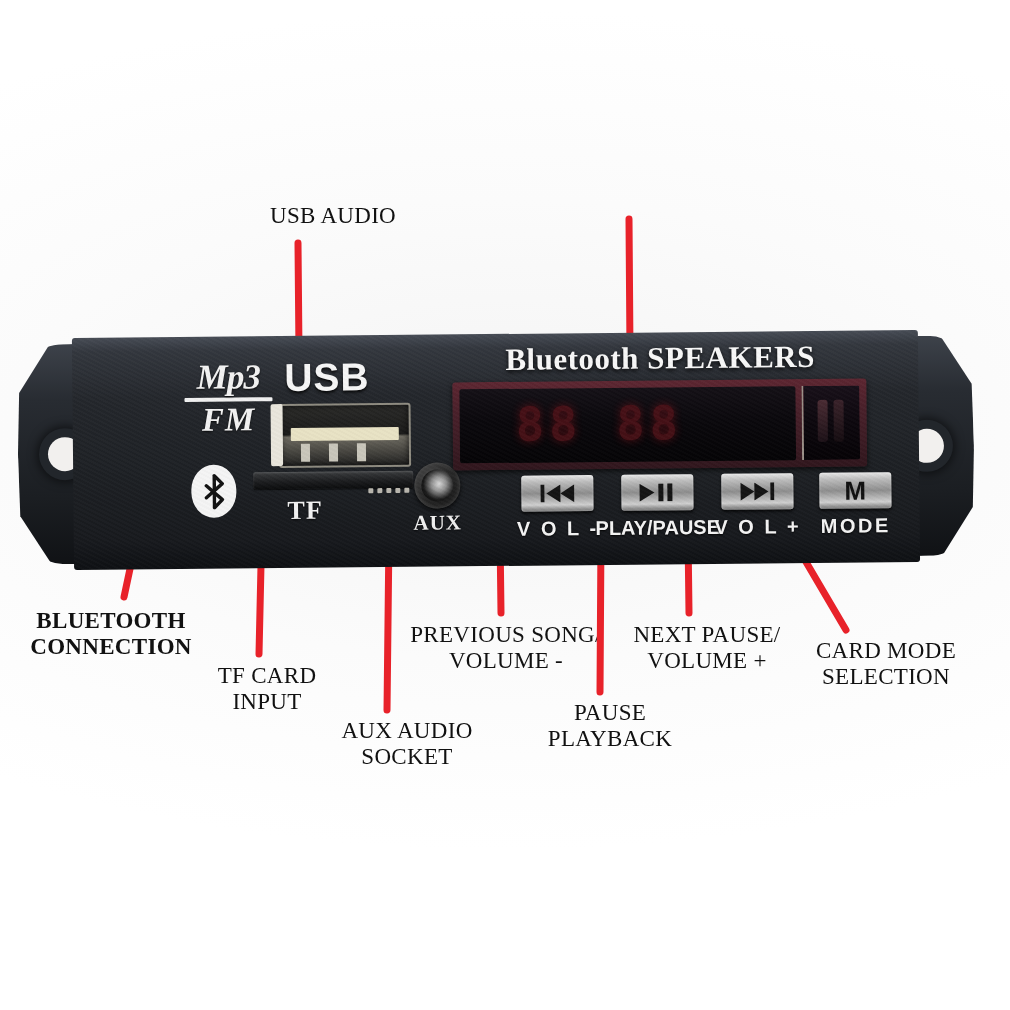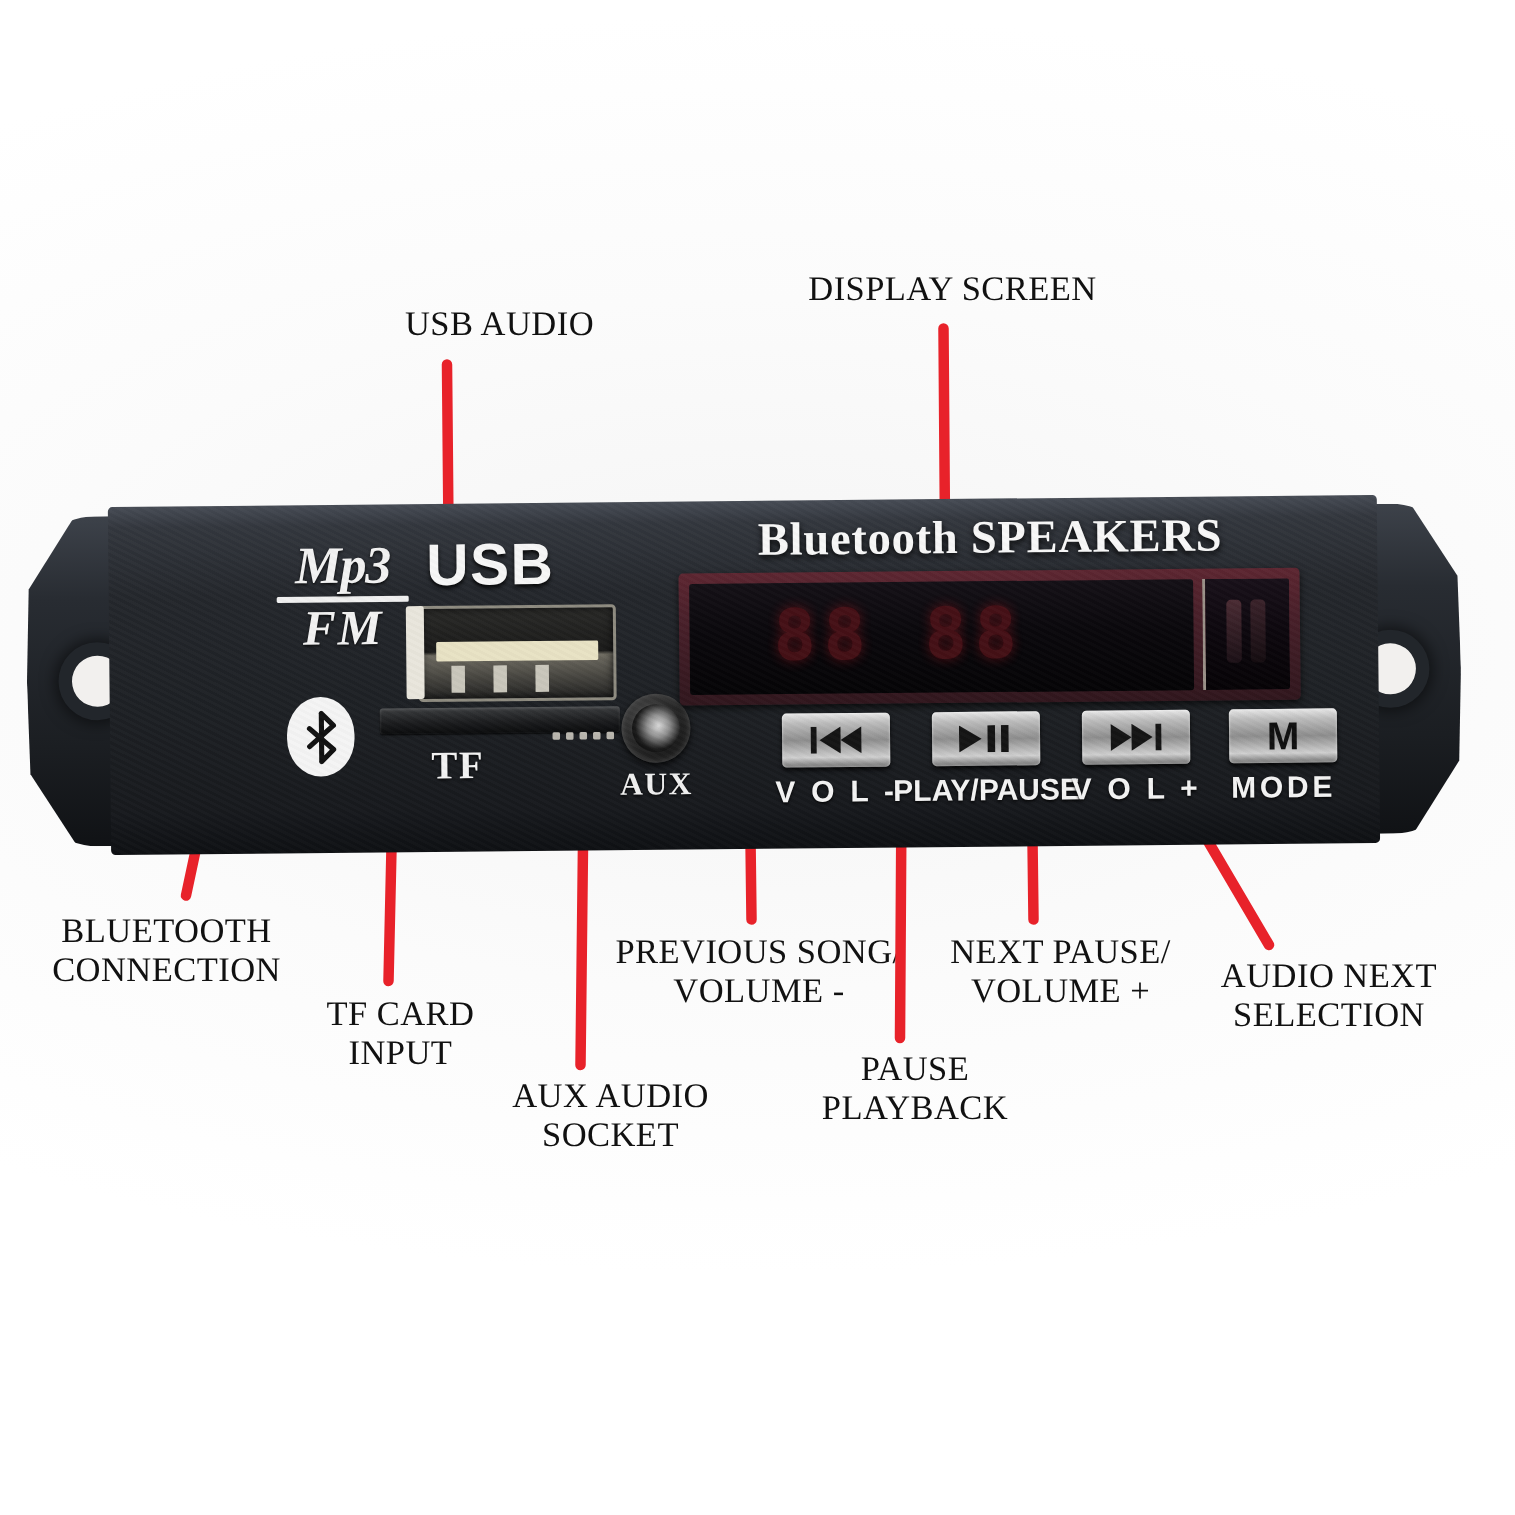--- a/index.html
+++ b/index.html
@@ -213,41 +213,40 @@
     white-space:nowrap;
   }
 </style>
 </head>
 <body>
 
 <div id="stage">
 
   <div class="callout" style="left:238px;top:203px;width:190px;">USB AUDIO</div>
 
-  <div class="callout" style="left:520px;top:180px;width:230px;">DISPLAY SCREEN</div>
-
-  <div class="callout c-left" style="left:16px;top:608px;width:190px;">BLUETOOTH
+
+  <div class="callout c-left" style="left:16px;top:608px;width:190px;font-weight:bold;">BLUETOOTH
 CONNECTION</div>
 
   <div class="callout" style="left:182px;top:663px;width:170px;">TF CARD
 INPUT</div>
 
   <div class="callout" style="left:322px;top:718px;width:170px;">AUX AUDIO
 SOCKET</div>
 
   <div class="callout" style="left:396px;top:622px;width:220px;">PREVIOUS SONG/
 VOLUME -</div>
 
   <div class="callout" style="left:530px;top:700px;width:160px;text-align:center;">PAUSE
 PLAYBACK</div>
 
   <div class="callout" style="left:617px;top:622px;width:180px;">NEXT PAUSE/
 VOLUME +</div>
 
-  <div class="callout" style="left:793px;top:638px;width:186px;">AUDIO NEXT
+  <div class="callout" style="left:793px;top:638px;width:186px;">CARD MODE
 SELECTION</div>
 
   <svg class="leaders" viewBox="0 0 1010 1010">
     <g stroke="#e8222a" stroke-width="7" stroke-linecap="round" fill="none">
       <line x1="298" y1="243" x2="299" y2="352"></line>
       <line x1="629" y1="219" x2="630" y2="352"></line>
       <line x1="140" y1="522" x2="124" y2="597"></line>
       <line x1="262" y1="521" x2="259" y2="654"></line>
       <line x1="389" y1="534" x2="387" y2="710"></line>
       <line x1="500" y1="534" x2="501" y2="613"></line>

